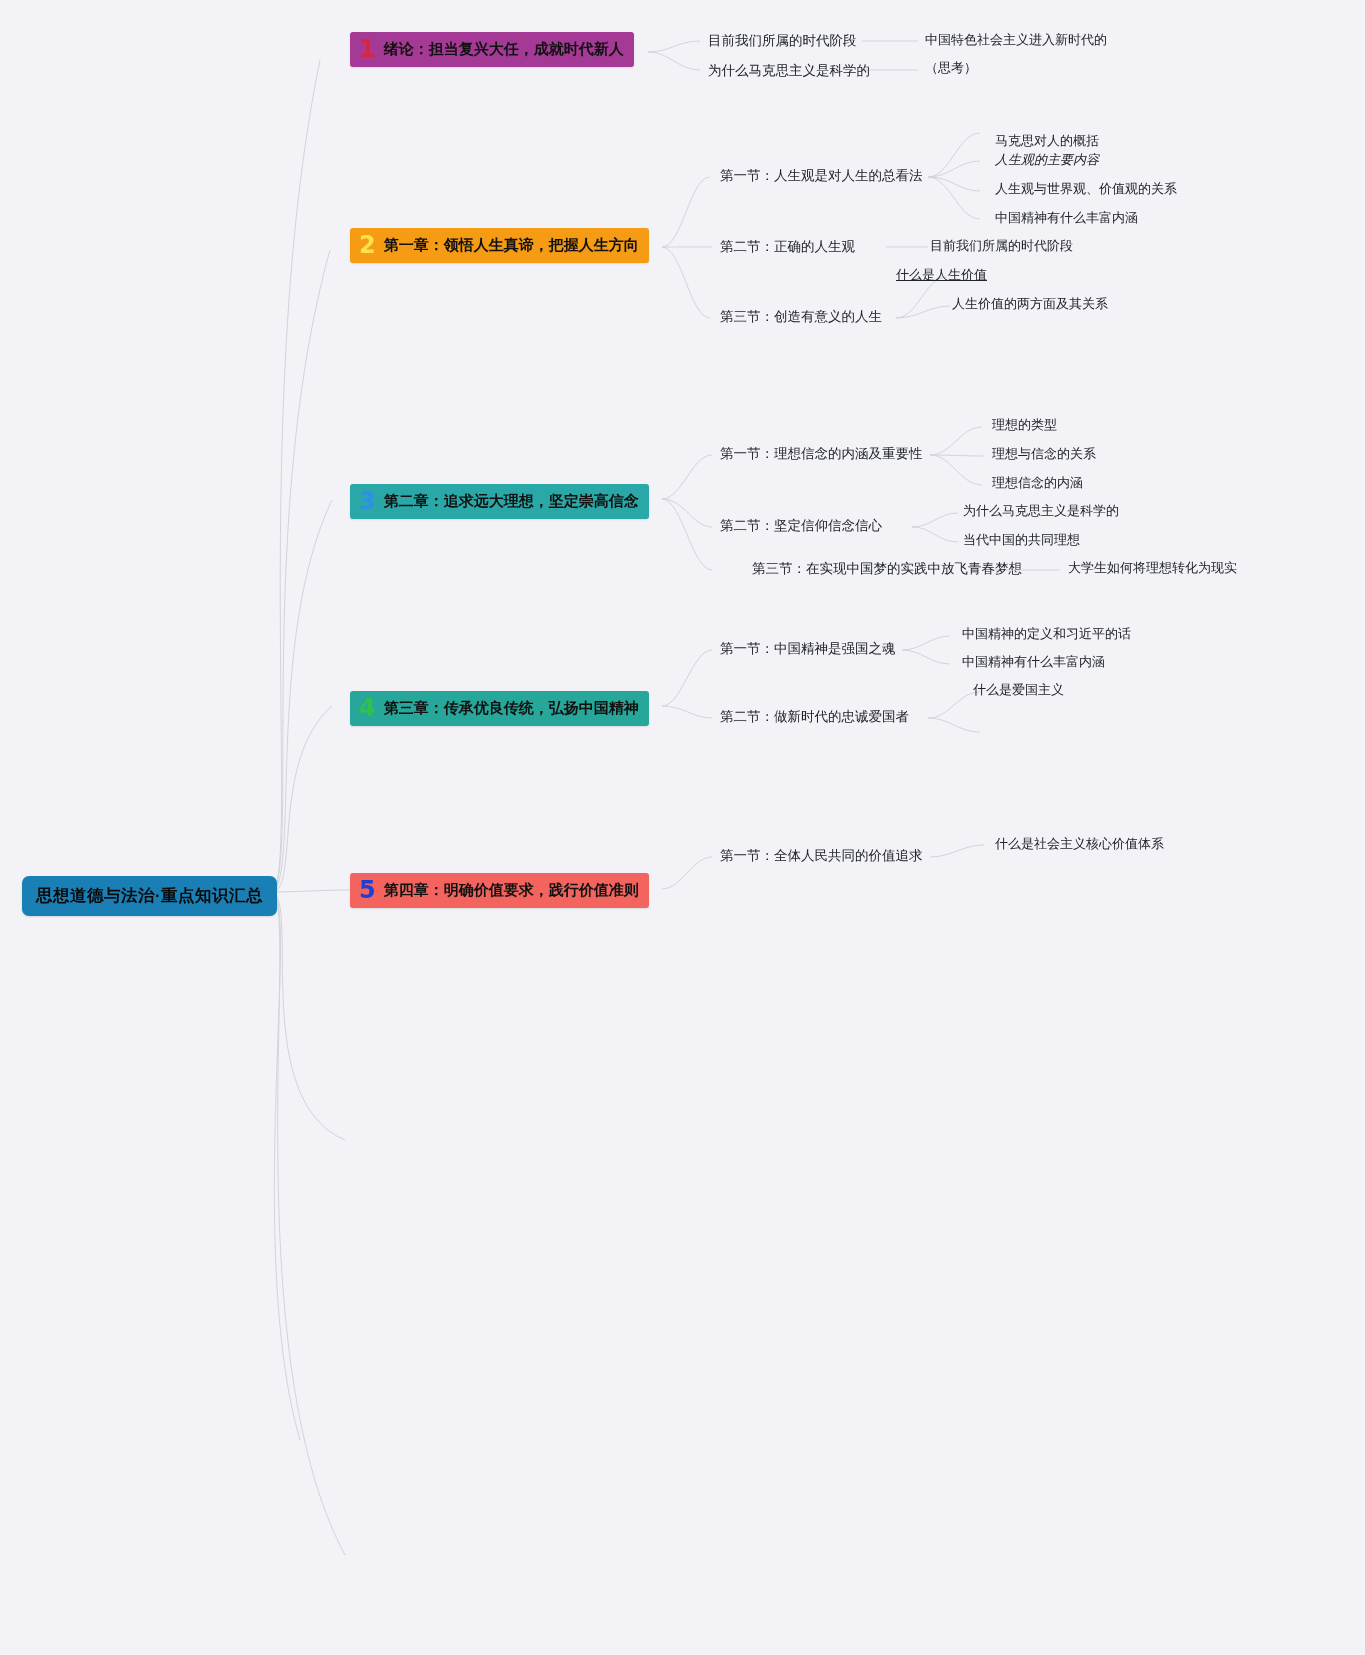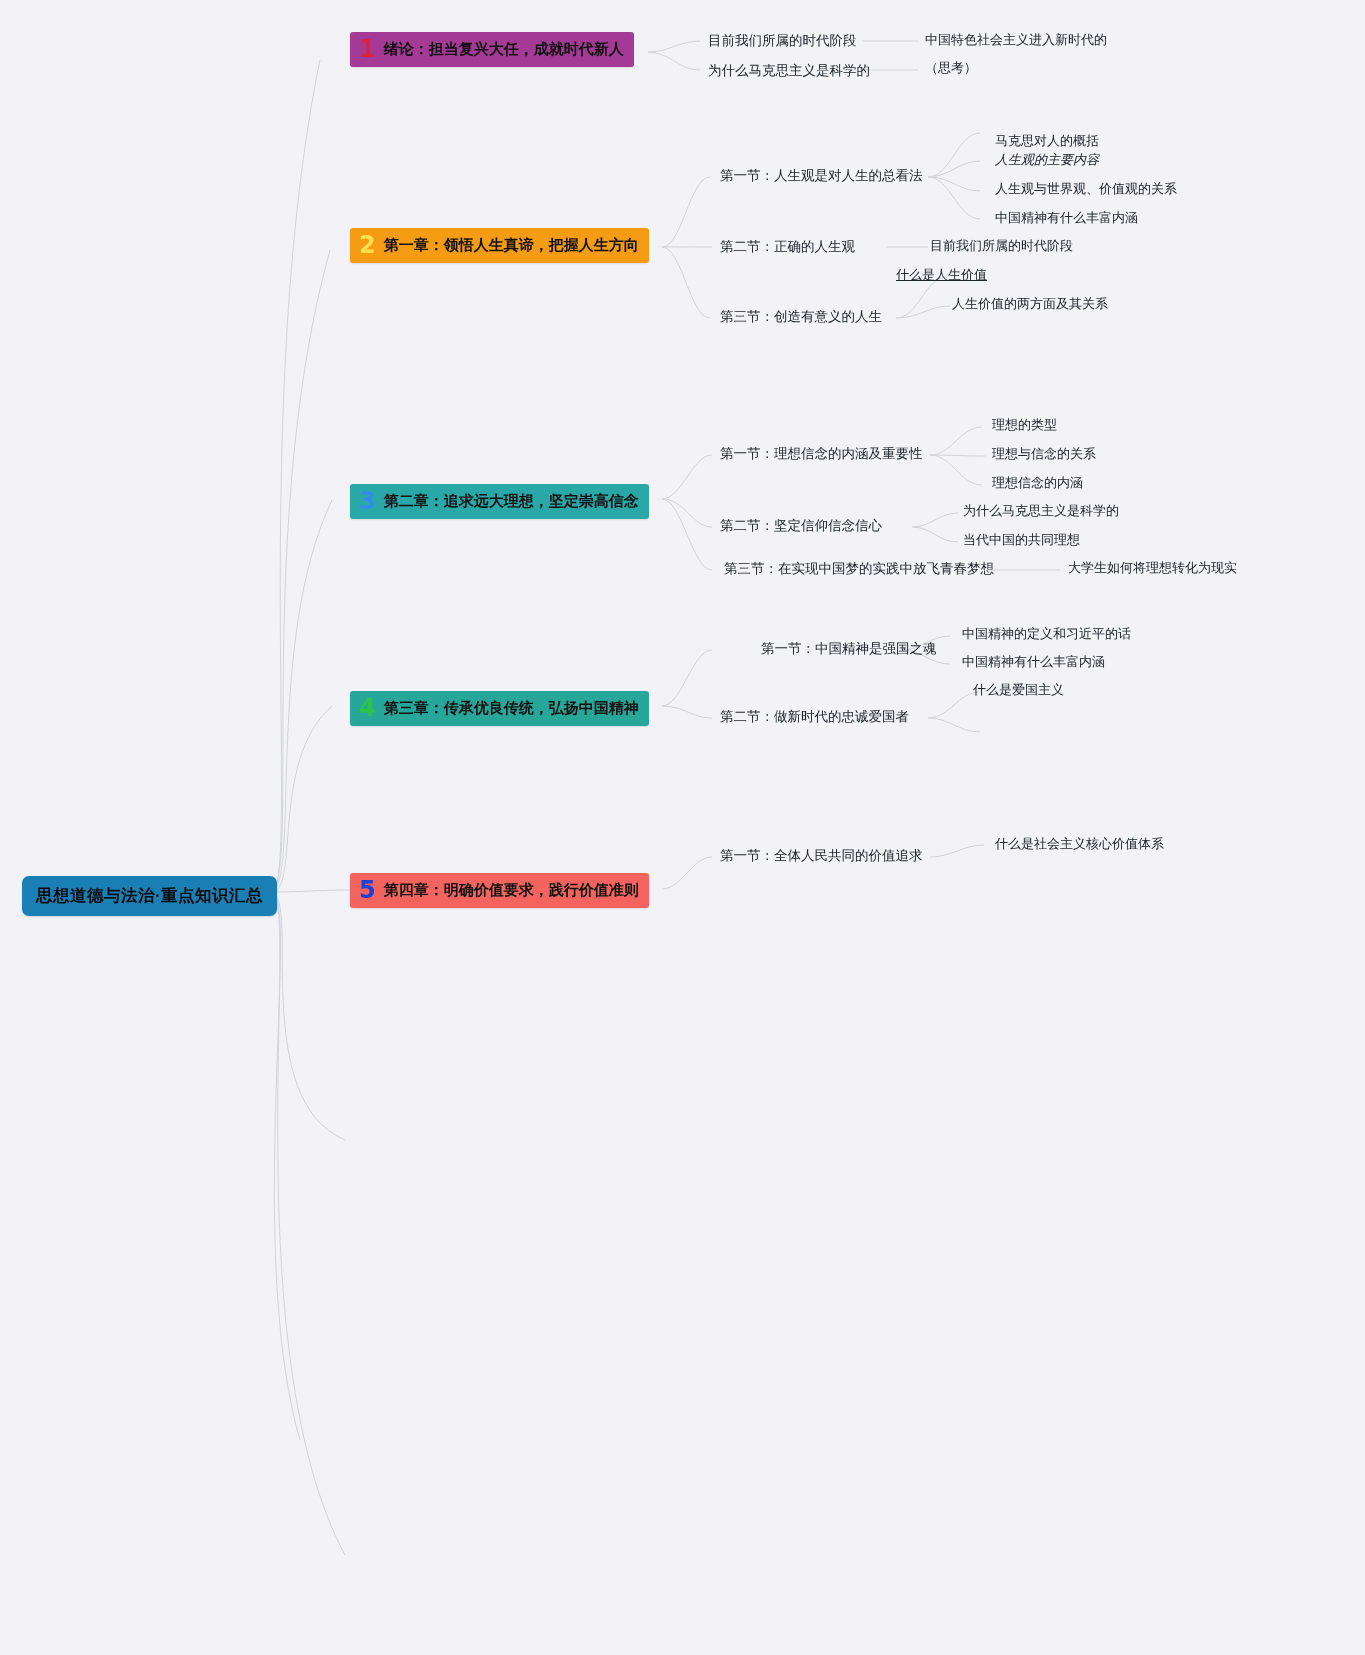--- a/index.html
+++ b/index.html
@@ -166,36 +166,36 @@
 
   <div class="node t3" style="left:896px;top:267px;text-decoration:underline;">什么是人生价值</div>
   <div class="node t3" style="left:952px;top:296px;">人生价值的两方面及其关系</div>
 
   <div class="node chapter c3" style="left:350px;top:484px;">
     <span class="num">3</span>
     <span class="ctext">第二章：追求远大理想，坚定崇高信念</span>
   </div>
   <div class="node t2" style="left:720px;top:445px;">第一节：理想信念的内涵及重要性</div>
   <div class="node t2" style="left:720px;top:517px;">第二节：坚定信仰信念信心</div>
-  <div class="node t2" style="left:724px;top:560px;">第三节：在实现中国梦的实践中放飞青春梦想</div>
+  <div class="node t2" style="left:752px;top:560px;">第三节：在实现中国梦的实践中放飞青春梦想</div>
 
   <div class="node t3" style="left:992px;top:417px;">理想的类型</div>
   <div class="node t3" style="left:992px;top:446px;">理想与信念的关系</div>
   <div class="node t3" style="left:992px;top:475px;">理想信念的内涵</div>
 
   <div class="node t3" style="left:963px;top:503px;">为什么马克思主义是科学的</div>
   <div class="node t3" style="left:963px;top:532px;">当代中国的共同理想</div>
 
   <div class="node t3" style="left:1068px;top:560px;">大学生如何将理想转化为现实</div>
 
   <div class="node chapter c4" style="left:350px;top:691px;">
     <span class="num">4</span>
     <span class="ctext">第三章：传承优良传统，弘扬中国精神</span>
   </div>
-  <div class="node t2" style="left:720px;top:640px;margin-left:41px;">第一节：中国精神是强国之魂</div>
+  <div class="node t2" style="left:720px;top:640px;">第一节：中国精神是强国之魂</div>
   <div class="node t2" style="left:720px;top:708px;">第二节：做新时代的忠诚爱国者</div>
 
   <div class="node t3" style="left:962px;top:626px;">中国精神的定义和习近平的话</div>
   <div class="node t3" style="left:962px;top:654px;">中国精神有什么丰富内涵</div>
   <div class="node t3" style="left:973px;top:682px;">什么是爱国主义</div>
 
   <div class="node chapter c5" style="left:350px;top:873px;">
     <span class="num">5</span>
     <span class="ctext">第四章：明确价值要求，践行价值准则</span>
   </div>

